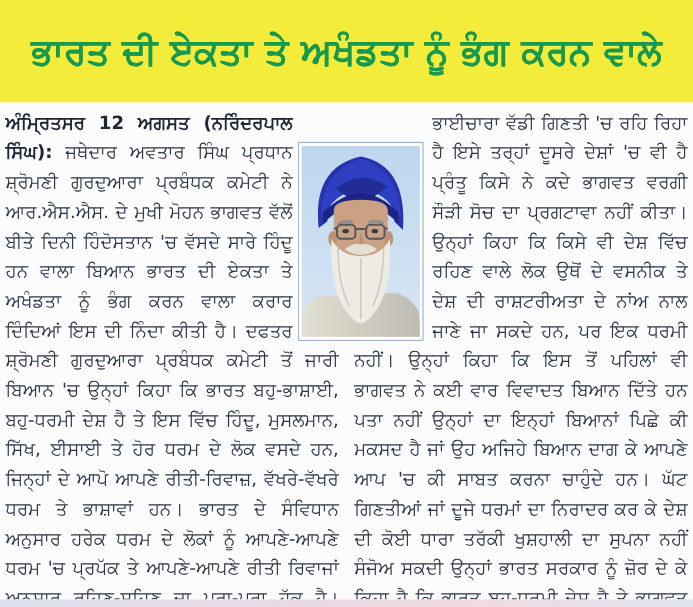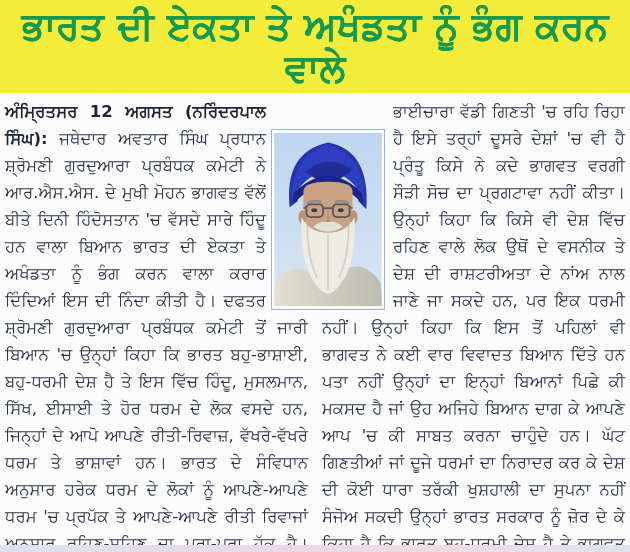--- a/index.html
+++ b/index.html
@@ -20,21 +20,21 @@
     width: 630px;
     height: 93px;
     background: #f3ec3b;
     color: #17994f;
     display: flex;
     flex-direction: column;
     align-items: center;
     justify-content: center;
     text-align: center;
     font-weight: bold;
-    font-size: 38px;
+    font-size: 33px;
     line-height: 42px;
     letter-spacing: 0px;
     text-shadow: 0 0 0.5px #17994f;
   }
 
   
   .article {
     position: relative;
     height: 452px;
     padding: 5px 5px 2px 5px;

